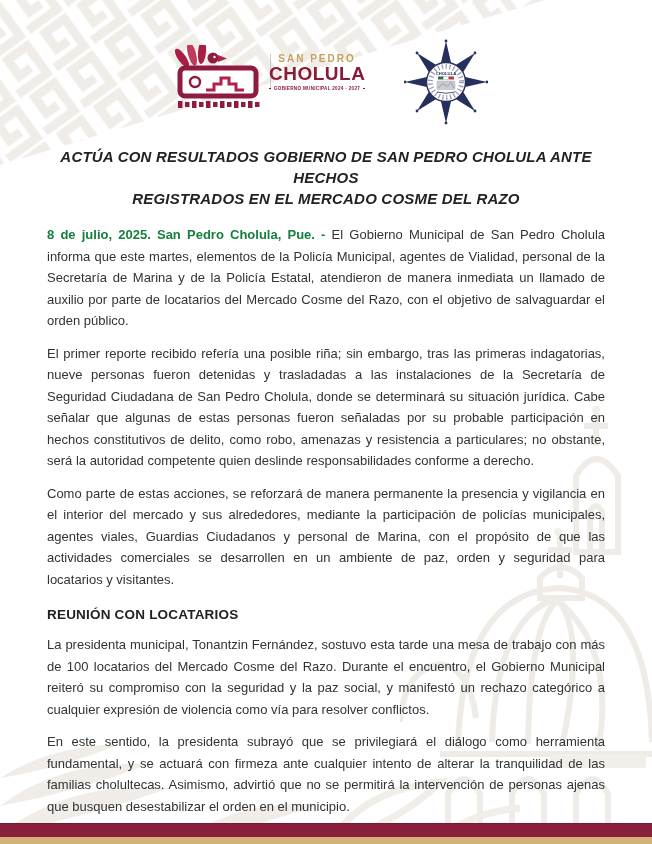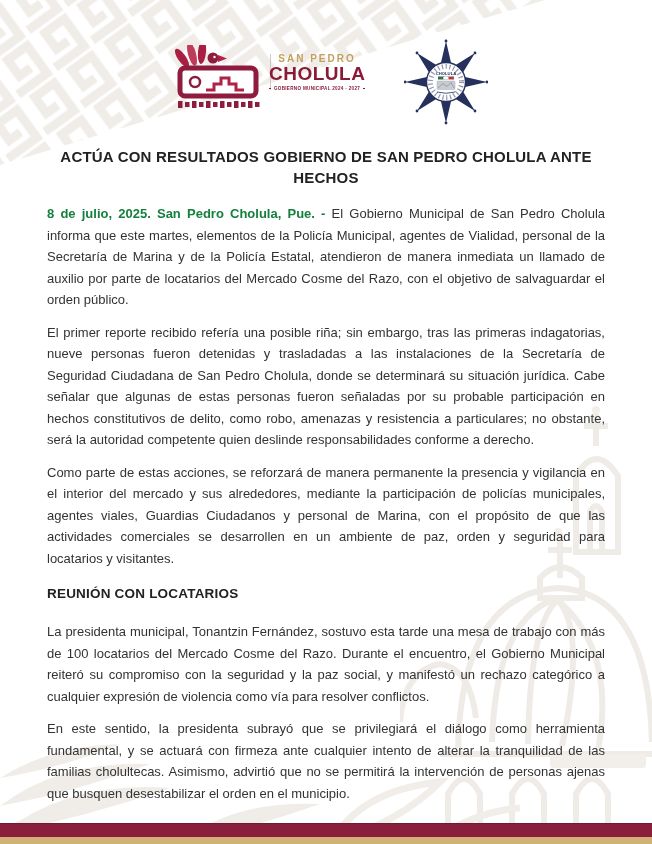--- a/index.html
+++ b/index.html
@@ -19,25 +19,25 @@
   .logo-divider { position:absolute; top:54px; left:270px; width:1px; height:36px; background:#c9c9c9; z-index:2; }
   .logo-textblock { position:absolute; top:53px; left:269px; width:96px; text-align:center; z-index:2; }
   .san-pedro { font-size:10px; font-weight:bold; letter-spacing:2px; color:#c3a05e; }
   .cholula-word { font-size:19px; font-weight:800; letter-spacing:.5px; color:#8a1b38; line-height:20px; }
   .gob-line { margin-top:2px; display:flex; align-items:center; justify-content:center; gap:3px; }
   .gob-line .rule { width:7px; height:1px; background:#8a1b38; }
   .gob-line .gob-text { font-size:4.6px; letter-spacing:.3px; color:#8a1b38; white-space:nowrap; font-weight:bold; }
   .police-badge { position:absolute; top:36px; left:404px; z-index:2; }
   
   main { position:relative; z-index:1; padding:146px 47px 0 47px; }
-  h1 { margin:0 0 15px 0; }
+  h1 { margin:0 0 15px 0;font-style:italic; }
   h1 .tl { display:block; text-align:center; font-size:15px; line-height:21px; font-weight:bold; color:#222; letter-spacing:.2px; }
   p { margin:0 0 11px 0; font-size:13px; line-height:21.5px; text-align:justify; color:#333; }
   p strong { color:#15803d; }
-  h2 { margin:14px 0 17px 0; font-size:13.5px; line-height:21px; color:#222; font-weight:bold; letter-spacing:.2px; }
+  h2 { margin:14px 0 9px 0; font-size:13.5px; line-height:21px; color:#222; font-weight:bold; letter-spacing:.2px; }
   
   .bar-maroon { position:absolute; left:0; right:0; bottom:7px; height:13px; background:#8a1e3d; border-top:1px solid #701a33; z-index:3; }
   .bar-gold { position:absolute; left:0; right:0; bottom:0; height:7px; background:#d2b178; z-index:3; }
 </style>
 </head>
 <body>
 
 <div class="page">
 
   <svg class="wm wm-greek" width="652" height="190" viewBox="0 0 652 190">
@@ -144,20 +144,21 @@
       <rect x="44.6" y="40.5" width="5.3" height="3" fill="#b03a3a"></rect>
     </g>
     <rect x="33" y="45" width="18" height="8.5" rx="1" fill="#c9cdd2" stroke="#9aa0a8" stroke-width="0.4"></rect>
     <path d="M34 52 L39 47.5 L43 50.5 L47 46.5 L50 52" fill="none" stroke="#8e939b" stroke-width="0.8"></path>
     <path d="M33 56 Q42 58.5 51 56" fill="none" stroke="#26305c" stroke-width="0.8"></path>
   </svg>
 
   <main>
     <h1>
       <span class="tl">ACTÚA CON RESULTADOS GOBIERNO DE SAN PEDRO CHOLULA ANTE HECHOS</span>
+      <span class="tl">REGISTRADOS EN EL MERCADO COSME DEL RAZO</span>
     </h1>
 
     <p><strong>8 de julio, 2025. San Pedro Cholula, Pue. -</strong><span> El Gobierno Municipal de San Pedro Cholula informa que este martes, elementos de la Policía Municipal, agentes de Vialidad, personal de la Secretaría de Marina y de la Policía Estatal, atendieron de manera inmediata un llamado de auxilio por parte de locatarios del Mercado Cosme del Razo, con el objetivo de salvaguardar el orden público.</span></p>
 
     <p>El primer reporte recibido refería una posible riña; sin embargo, tras las primeras indagatorias, nueve personas fueron detenidas y trasladadas a las instalaciones de la Secretaría de Seguridad Ciudadana de San Pedro Cholula, donde se determinará su situación jurídica. Cabe señalar que algunas de estas personas fueron señaladas por su probable participación en hechos constitutivos de delito, como robo, amenazas y resistencia a particulares; no obstante, será la autoridad competente quien deslinde responsabilidades conforme a derecho.</p>
 
 
     <p>Como parte de estas acciones, se reforzará de manera permanente la presencia y vigilancia en el interior del mercado y sus alrededores, mediante la participación de policías municipales, agentes viales, Guardias Ciudadanos y personal de Marina, con el propósito de que las actividades comerciales se desarrollen en un ambiente de paz, orden y seguridad para locatarios y visitantes.</p>
 
     <h2>REUNIÓN CON LOCATARIOS</h2>

